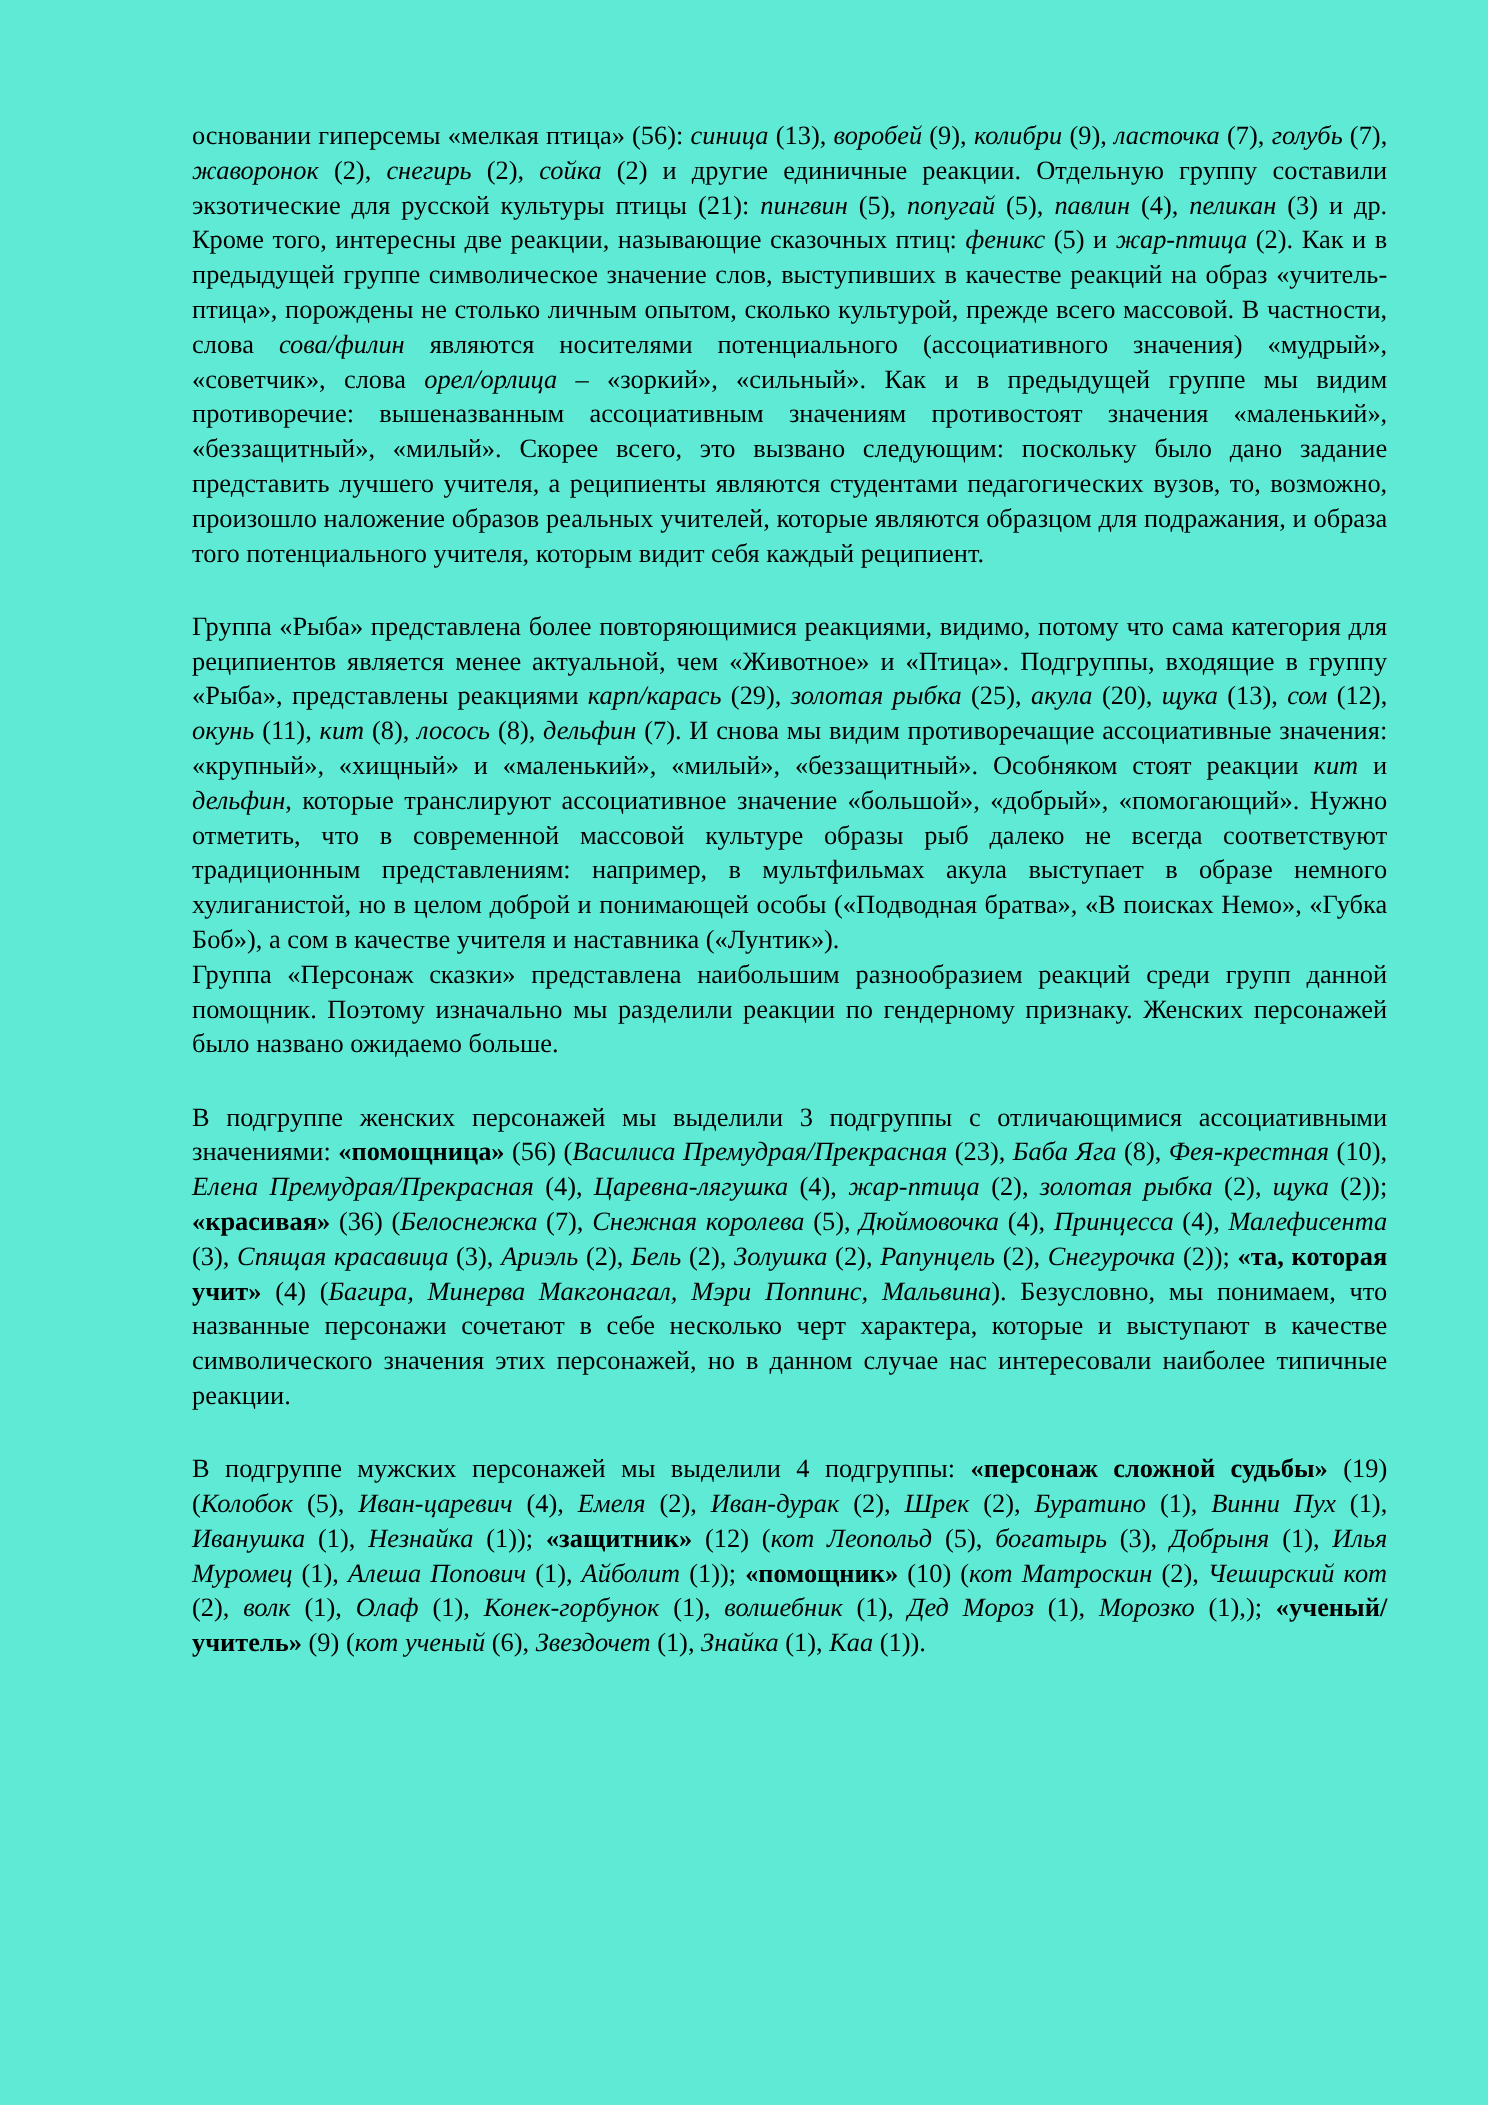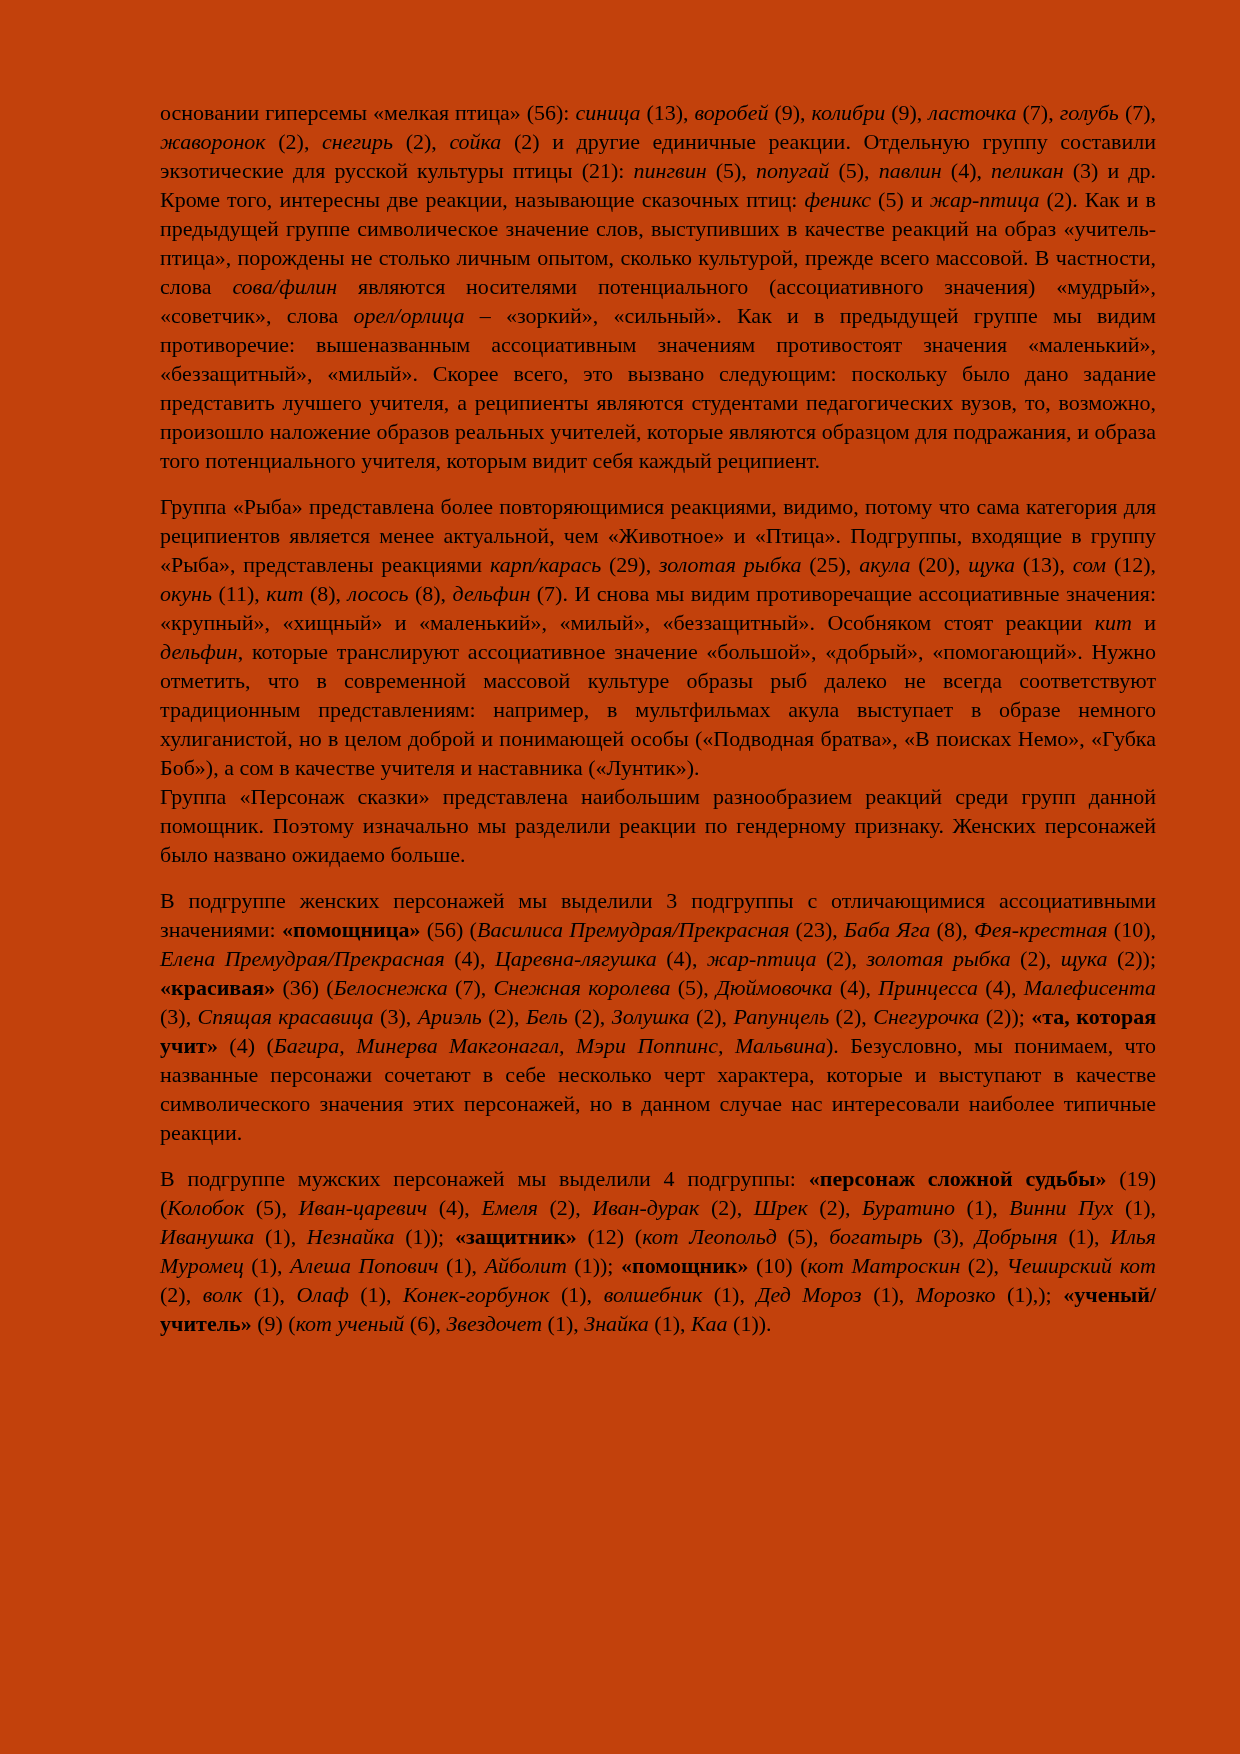--- a/index.html
+++ b/index.html
@@ -4,41 +4,41 @@
 <style>
   html, body {
     margin: 0;
     padding: 0;
     background: #ffffff;
   }
   .page {
     position: relative;
     width: 1240px;
     height: 1754px;
-    background: #c2410c;
+    background: #5eead4;
     overflow: hidden;
   }
   .doc-body {
     position: absolute;
     left: 160px;
     top: 98px;
     width: 996px;
     font-family: "Liberation Serif", "DejaVu Serif", serif;
     font-size: 22px;
     line-height: 29px;
     color: #000000;
     text-align: justify;
     text-justify: inter-word;
   }
   .doc-body p {
     margin: 0;
     padding: 0;
   }
   .doc-body p.gap {
-    margin-top: 17px;
+    margin-top: 32px;
   }
   .it { font-style: italic; }
   .bd { font-weight: bold; }
 </style>
 </head>
 <body>
 
 <div class="page">
   <div class="doc-body">
       <p><span>основании гиперсемы «мелкая птица» (56): </span><span class="it">синица</span><span> (13), </span><span class="it">воробей</span><span> (9), </span><span class="it">колибри</span><span> (9), </span><span class="it">ласточка</span><span> (7), </span><span class="it">голубь</span><span> (7), </span><span class="it">жаворонок</span><span> (2), </span><span class="it">снегирь</span><span> (2), </span><span class="it">сойка</span><span> (2) и другие единичные реакции. Отдельную группу составили экзотические для русской культуры птицы (21): </span><span class="it">пингвин</span><span> (5), </span><span class="it">попугай</span><span> (5), </span><span class="it">павлин</span><span> (4), </span><span class="it">пеликан</span><span> (3) и др. Кроме того, интересны две реакции, называющие сказочных птиц: </span><span class="it">феникс</span><span> (5) и </span><span class="it">жар-птица</span><span> (2). Как и в предыдущей группе символическое значение слов, выступивших в качестве реакций на образ «учитель-птица», порождены не столько личным опытом, сколько культурой, прежде всего массовой. В частности, слова </span><span class="it">сова/филин</span><span> являются носителями потенциального (ассоциативного значения) «мудрый», «советчик», слова </span><span class="it">орел/орлица</span><span> – «зоркий», «сильный». Как и в предыдущей группе мы видим противоречие: вышеназванным ассоциативным значениям противостоят значения «маленький», «беззащитный», «милый». Скорее всего, это вызвано следующим: поскольку было дано задание представить лучшего учителя, а реципиенты являются студентами педагогических вузов, то, возможно, произошло наложение образов реальных учителей, которые являются образцом для подражания, и образа того потенциального учителя, которым видит себя каждый реципиент.</span></p>

